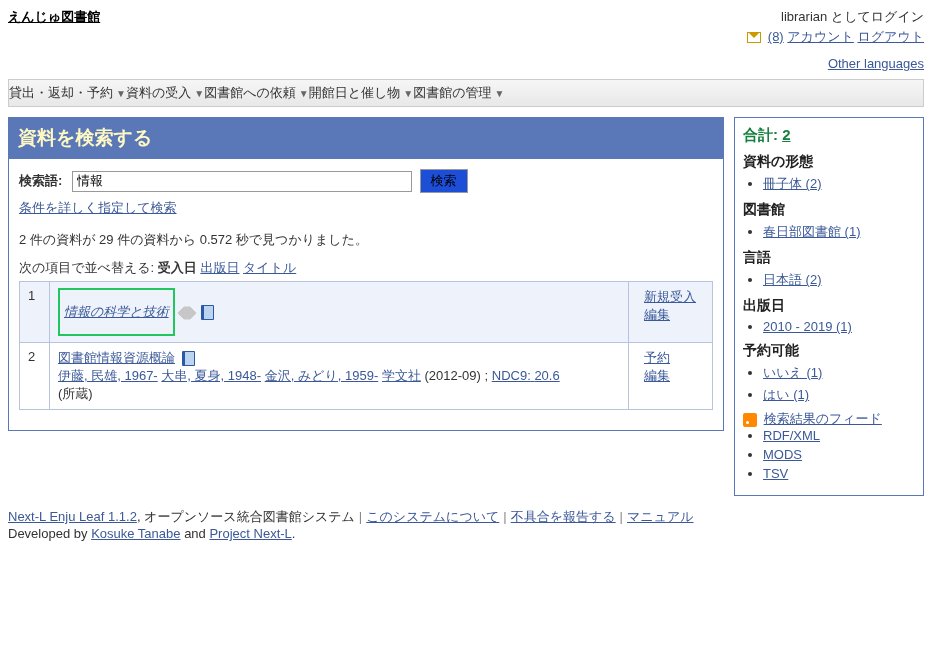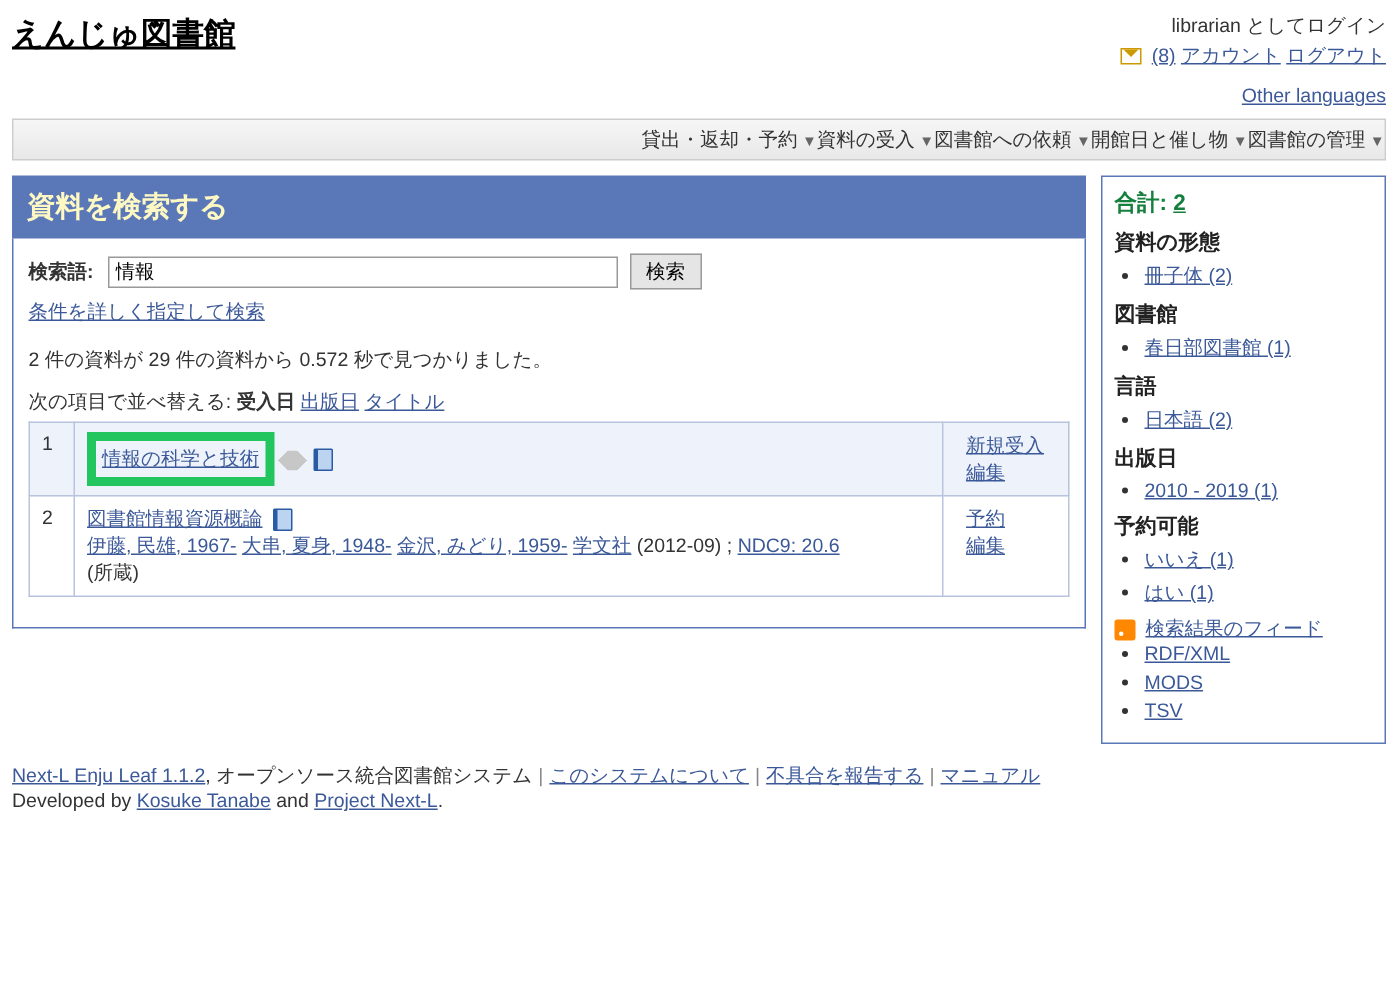--- a/index.html
+++ b/index.html
@@ -1,45 +1,45 @@
 <!DOCTYPE html>
 <html><head>
 <meta charset="utf-8">
 <style>
   * { box-sizing: border-box; }
   body { margin:0; padding:8px; font-family:"Meiryo","MS PGothic",sans-serif; font-size:13px; color:#333; background:#fff; }
   a { color:#3b5998; text-decoration:underline; cursor:pointer; }
   .header-row { display:flex; justify-content:space-between; align-items:flex-start; margin-bottom:6px; }
-  .site-title { font-size:21px; font-weight:bold; color:#000; text-decoration:underline; }
+  .site-title { font-size:13px; font-weight:bold; color:#000; text-decoration:underline; }
   .login-area { text-align:right; font-size:13px; }
   .login-area .row { margin-bottom:2px; }
   .mail-icon { display:inline-block; width:14px; height:11px; background:#fff; border:1px solid #c90; vertical-align:middle; margin-right:3px; position:relative; }
   .mail-icon::after { content:""; position:absolute; left:1px; top:0; width:0; height:0; border-left:5px solid transparent; border-right:5px solid transparent; border-top:5px solid #c90; }
-  .menubar { background:linear-gradient(#f6f6f6,#e8e8e8); border:1px solid #ccc; display:flex; justify-content:flex-end; padding:4px 0; margin-bottom:10px; }
+  .menubar { background:linear-gradient(#f6f6f6,#e8e8e8); border:1px solid #ccc; display:flex; justify-content:flex-start; padding:4px 0; margin-bottom:10px; }
   .menubar .item { color:#333; font-size:13px; }
   .menubar .arrow { font-size:10px; color:#666; margin-left:3px; }
   .main-row { display:flex; gap:10px; }
   .main-col { flex:1;  }
   .side-col { width:190px; border:1px solid #5a77b8; padding:8px; }
   .section-head { background:#5a77b8; color:#fef9c3; font-size:19px; font-weight:bold; padding:8px 10px; }
   .content-box { border:1px solid #5a77b8; border-top:none; padding:10px 10px 20px; }
   .search-row { margin-bottom:6px; }
   .search-row label { font-weight:bold; margin-right:6px;margin-top:14px; }
   .search-row input[type=text] { width:340px; padding:2px 4px; border:1px solid #999; font-size:13px; }
-  .search-row button { margin-left:4px; padding:2px 10px; border:1px solid #999; background:#e5e5e5; font-size:13px; }
+  .search-row button { margin-left:4px; padding:2px 10px; border:1px solid #999; background:#1d4ed8; font-size:13px; }
   .adv-link { margin-bottom:14px; }
   .count-line { margin-bottom:10px; }
   .sort-line { margin-bottom:4px; }
   .sort-line b { font-weight:bold; }
   table.results { width:100%; border-collapse:collapse; border:1px solid #5a77b8; }
   table.results td { border:1px solid #b8c4dd; padding:6px 8px; vertical-align:top; font-size:13px; }
   table.results tr:nth-child(odd) td { background:#edf2fb; }
   table.results .num { width:30px; text-align:left; }
   table.results .actions { width:84px;padding-left:15px; }
-  .hl-box { display:inline-block; border:6px solid #22c55e; padding:3px 4px; }
+  .hl-box { display:inline-block; border:2px solid #22c55e; padding:13px 4px;font-style:italic; }
   .tag-icon { display:inline-block; width:14px; height:14px; margin-left:2px; vertical-align:middle; position:relative; transform:rotate(45deg); background:#c7c7c7; clip-path:polygon(0 35%,35% 0,100% 0,100% 65%,65% 100%,0 100%); }
   .book-icon{display:inline-block;width:13px;height:15px;vertical-align:middle;margin-left:3px;border:1px solid #2a5aa4;border-left:3px solid #2a5aa4;background:#bcd4f0;border-radius:1px}
   .side-col h3 { margin:0 0 6px; font-size:15px; font-weight:bold; color:#15803d; }
   .side-col h4 { margin:8px 0 4px; font-size:14px; font-weight:bold; color:#222; }
   .side-col ul { margin:0 0 6px; padding-left:20px; }
   .side-col ul li { margin-bottom:4px; }
   .rss-icon{display:inline-block;width:14px;height:14px;background:#f80;border-radius:2px;vertical-align:middle;margin-right:3px;position:relative}
   .rss-icon::after{content:"";position:absolute;left:3px;bottom:3px;width:3px;height:3px;background:#fff;border-radius:50%}
   .footer { margin-top:12px; font-size:13px; color:#333; }
   .footer .sep { margin:0 4px; color:#888; }

